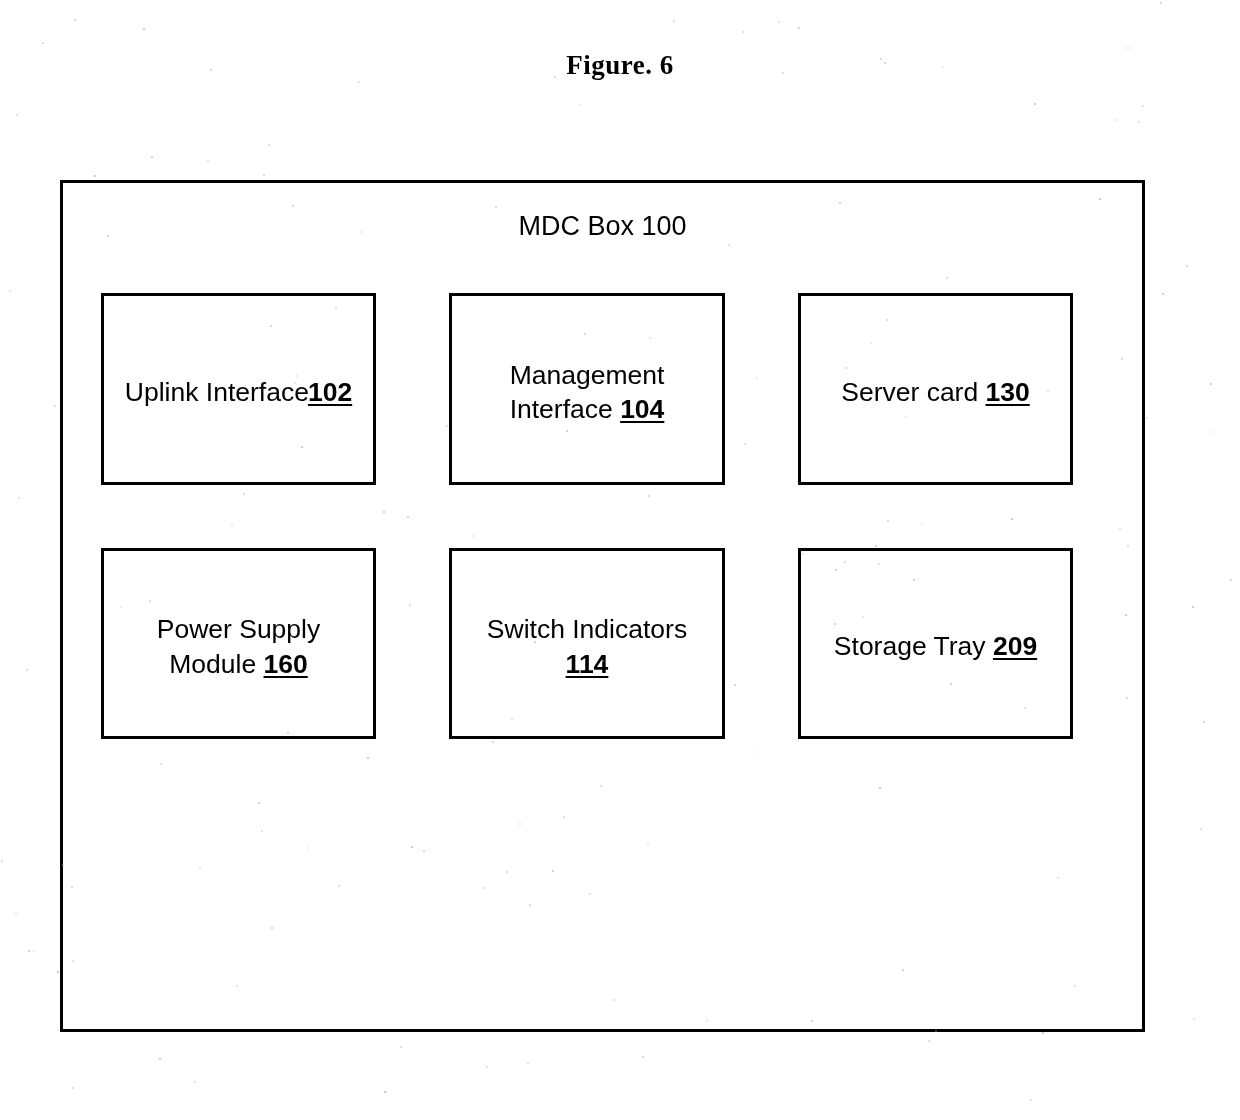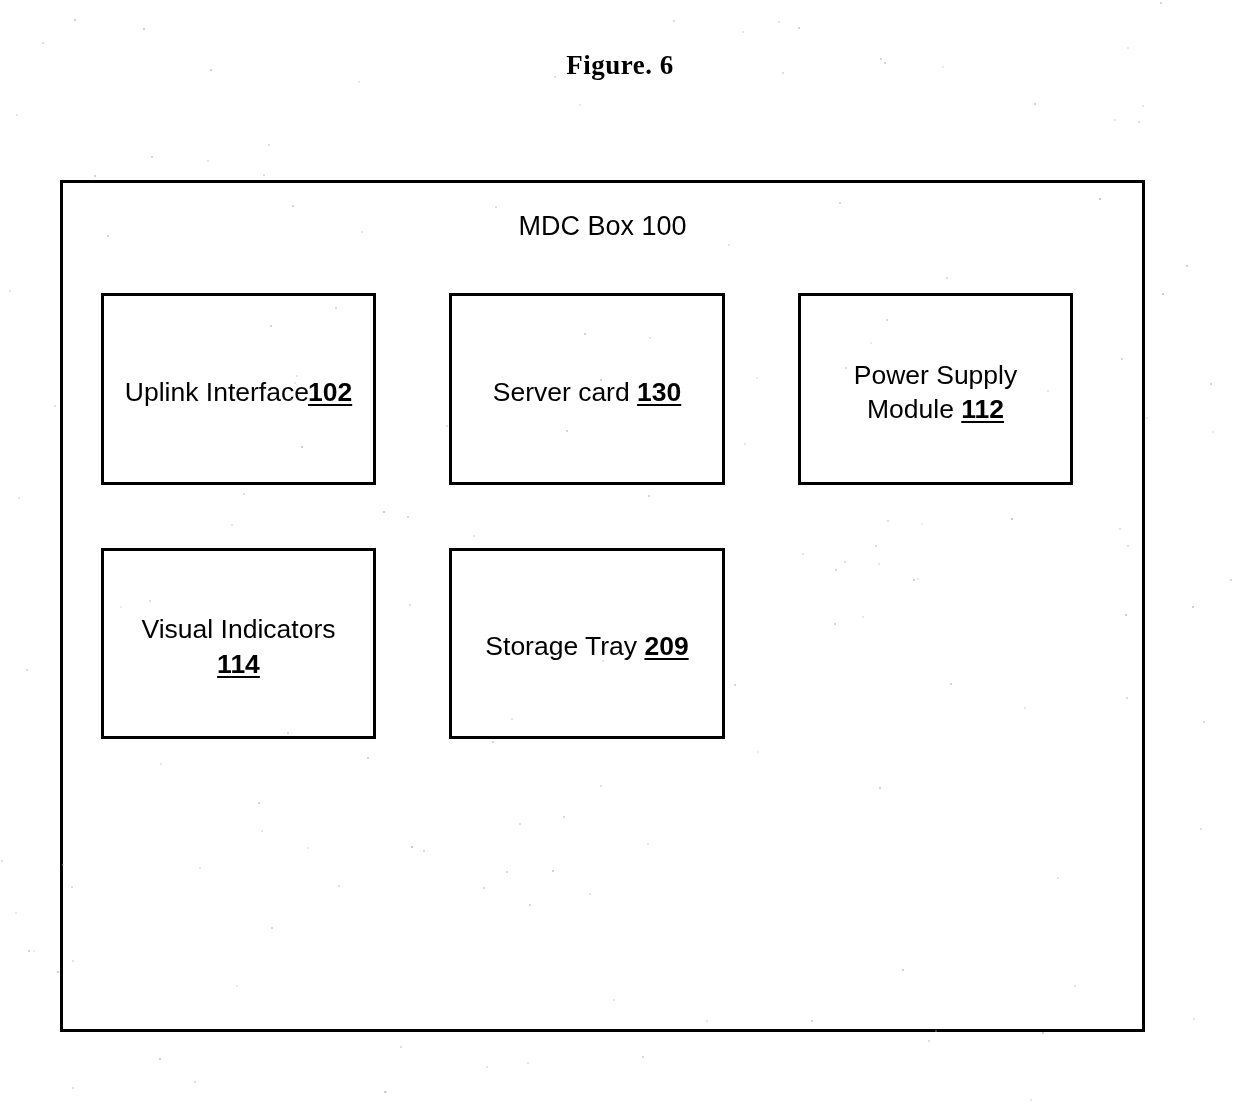--- a/index.html
+++ b/index.html
@@ -107,28 +107,32 @@
 
 <div id="figure-title">Figure. 6</div>
 
 <div id="mdc-box">
   <div id="mdc-box-title">MDC Box 100</div>
   <div id="component-grid">
       <div class="component-box">
         <div class="component-label join-none"><span>Uplink Interface</span><span class="ref-num">102</span></div>
       </div>
       <div class="component-box">
+        <div class="component-label join-tight"><span>Management
+Interface </span><span class="ref-num">104</span></div>
+      </div>
+      <div class="component-box">
         <div class="component-label join-tight"><span>Server card </span><span class="ref-num">130</span></div>
       </div>
       <div class="component-box">
         <div class="component-label join-tight"><span>Power Supply
-Module </span><span class="ref-num">112</span></div>
-      </div>
-      <div class="component-box">
-        <div class="component-label join-tight"><span>Visual Indicators
+Module </span><span class="ref-num">160</span></div>
+      </div>
+      <div class="component-box">
+        <div class="component-label join-tight"><span>Switch Indicators
 </span><span class="ref-num">114</span></div>
       </div>
       <div class="component-box">
         <div class="component-label join-tight"><span>Storage Tray </span><span class="ref-num">209</span></div>
       </div>
     </div>
 </div>
 
 <div id="scan-speckle">
     <i style="left: 1px; top: 860px; opacity: 0.45;"></i>

